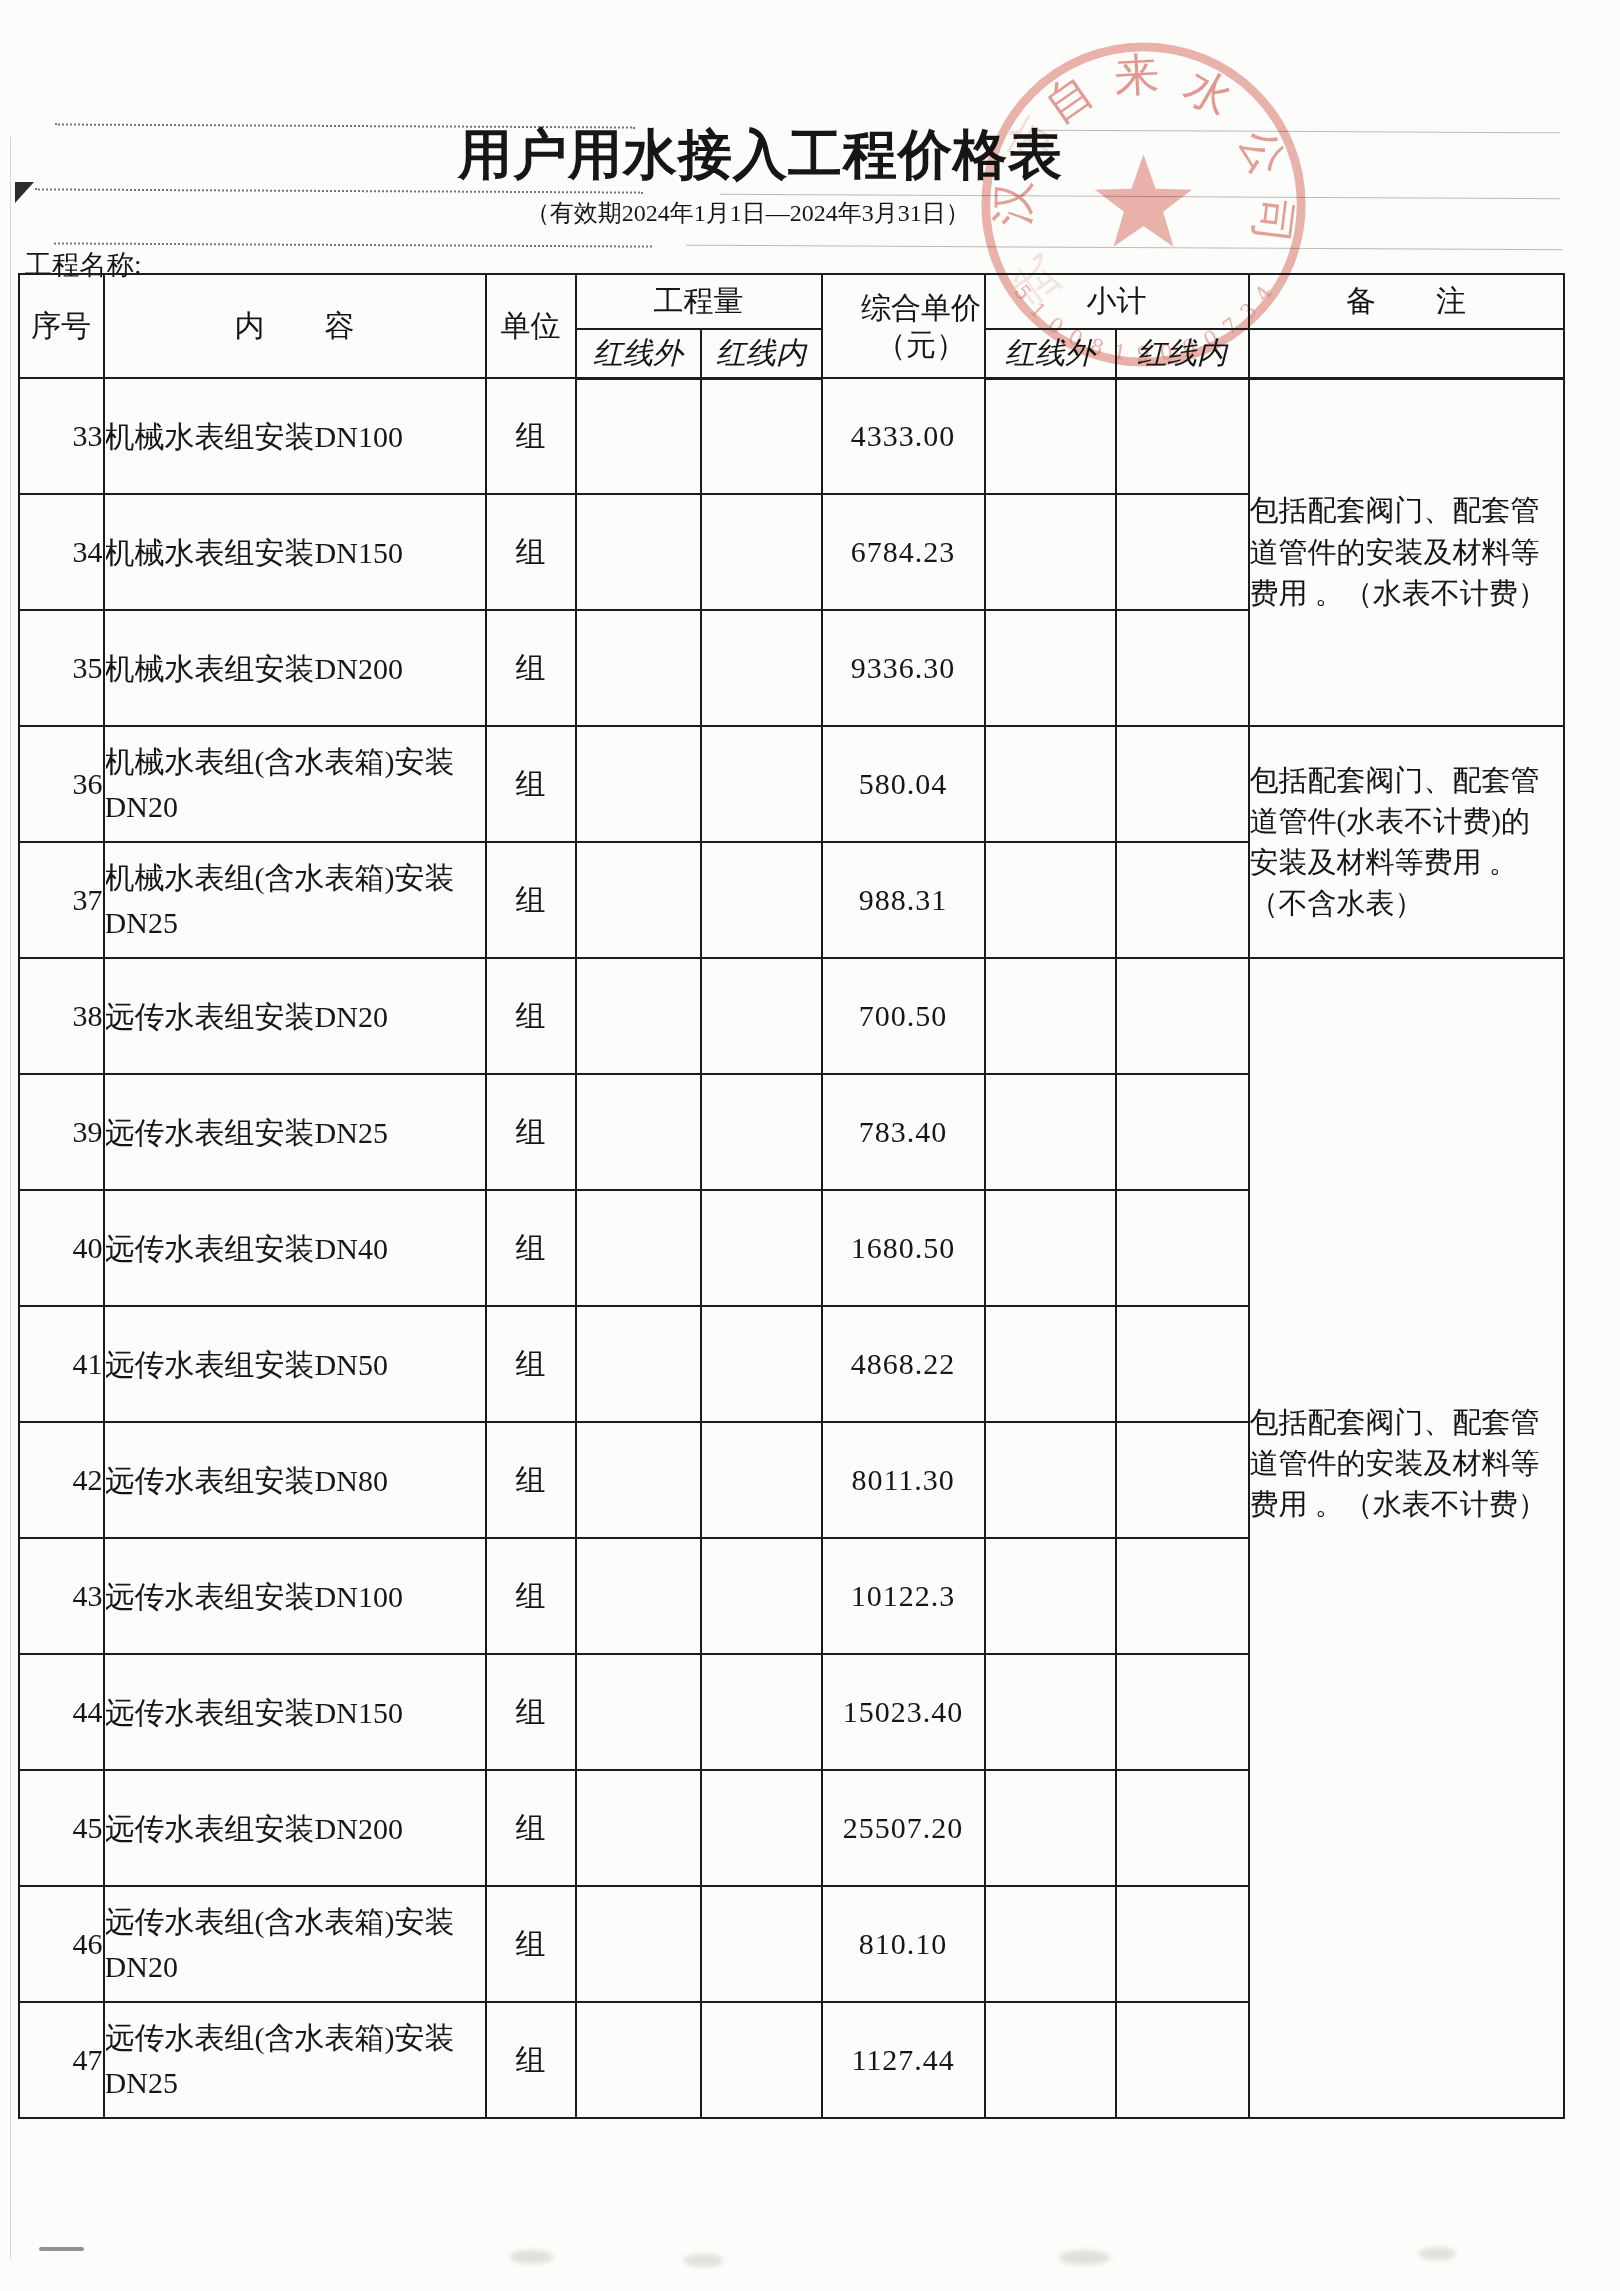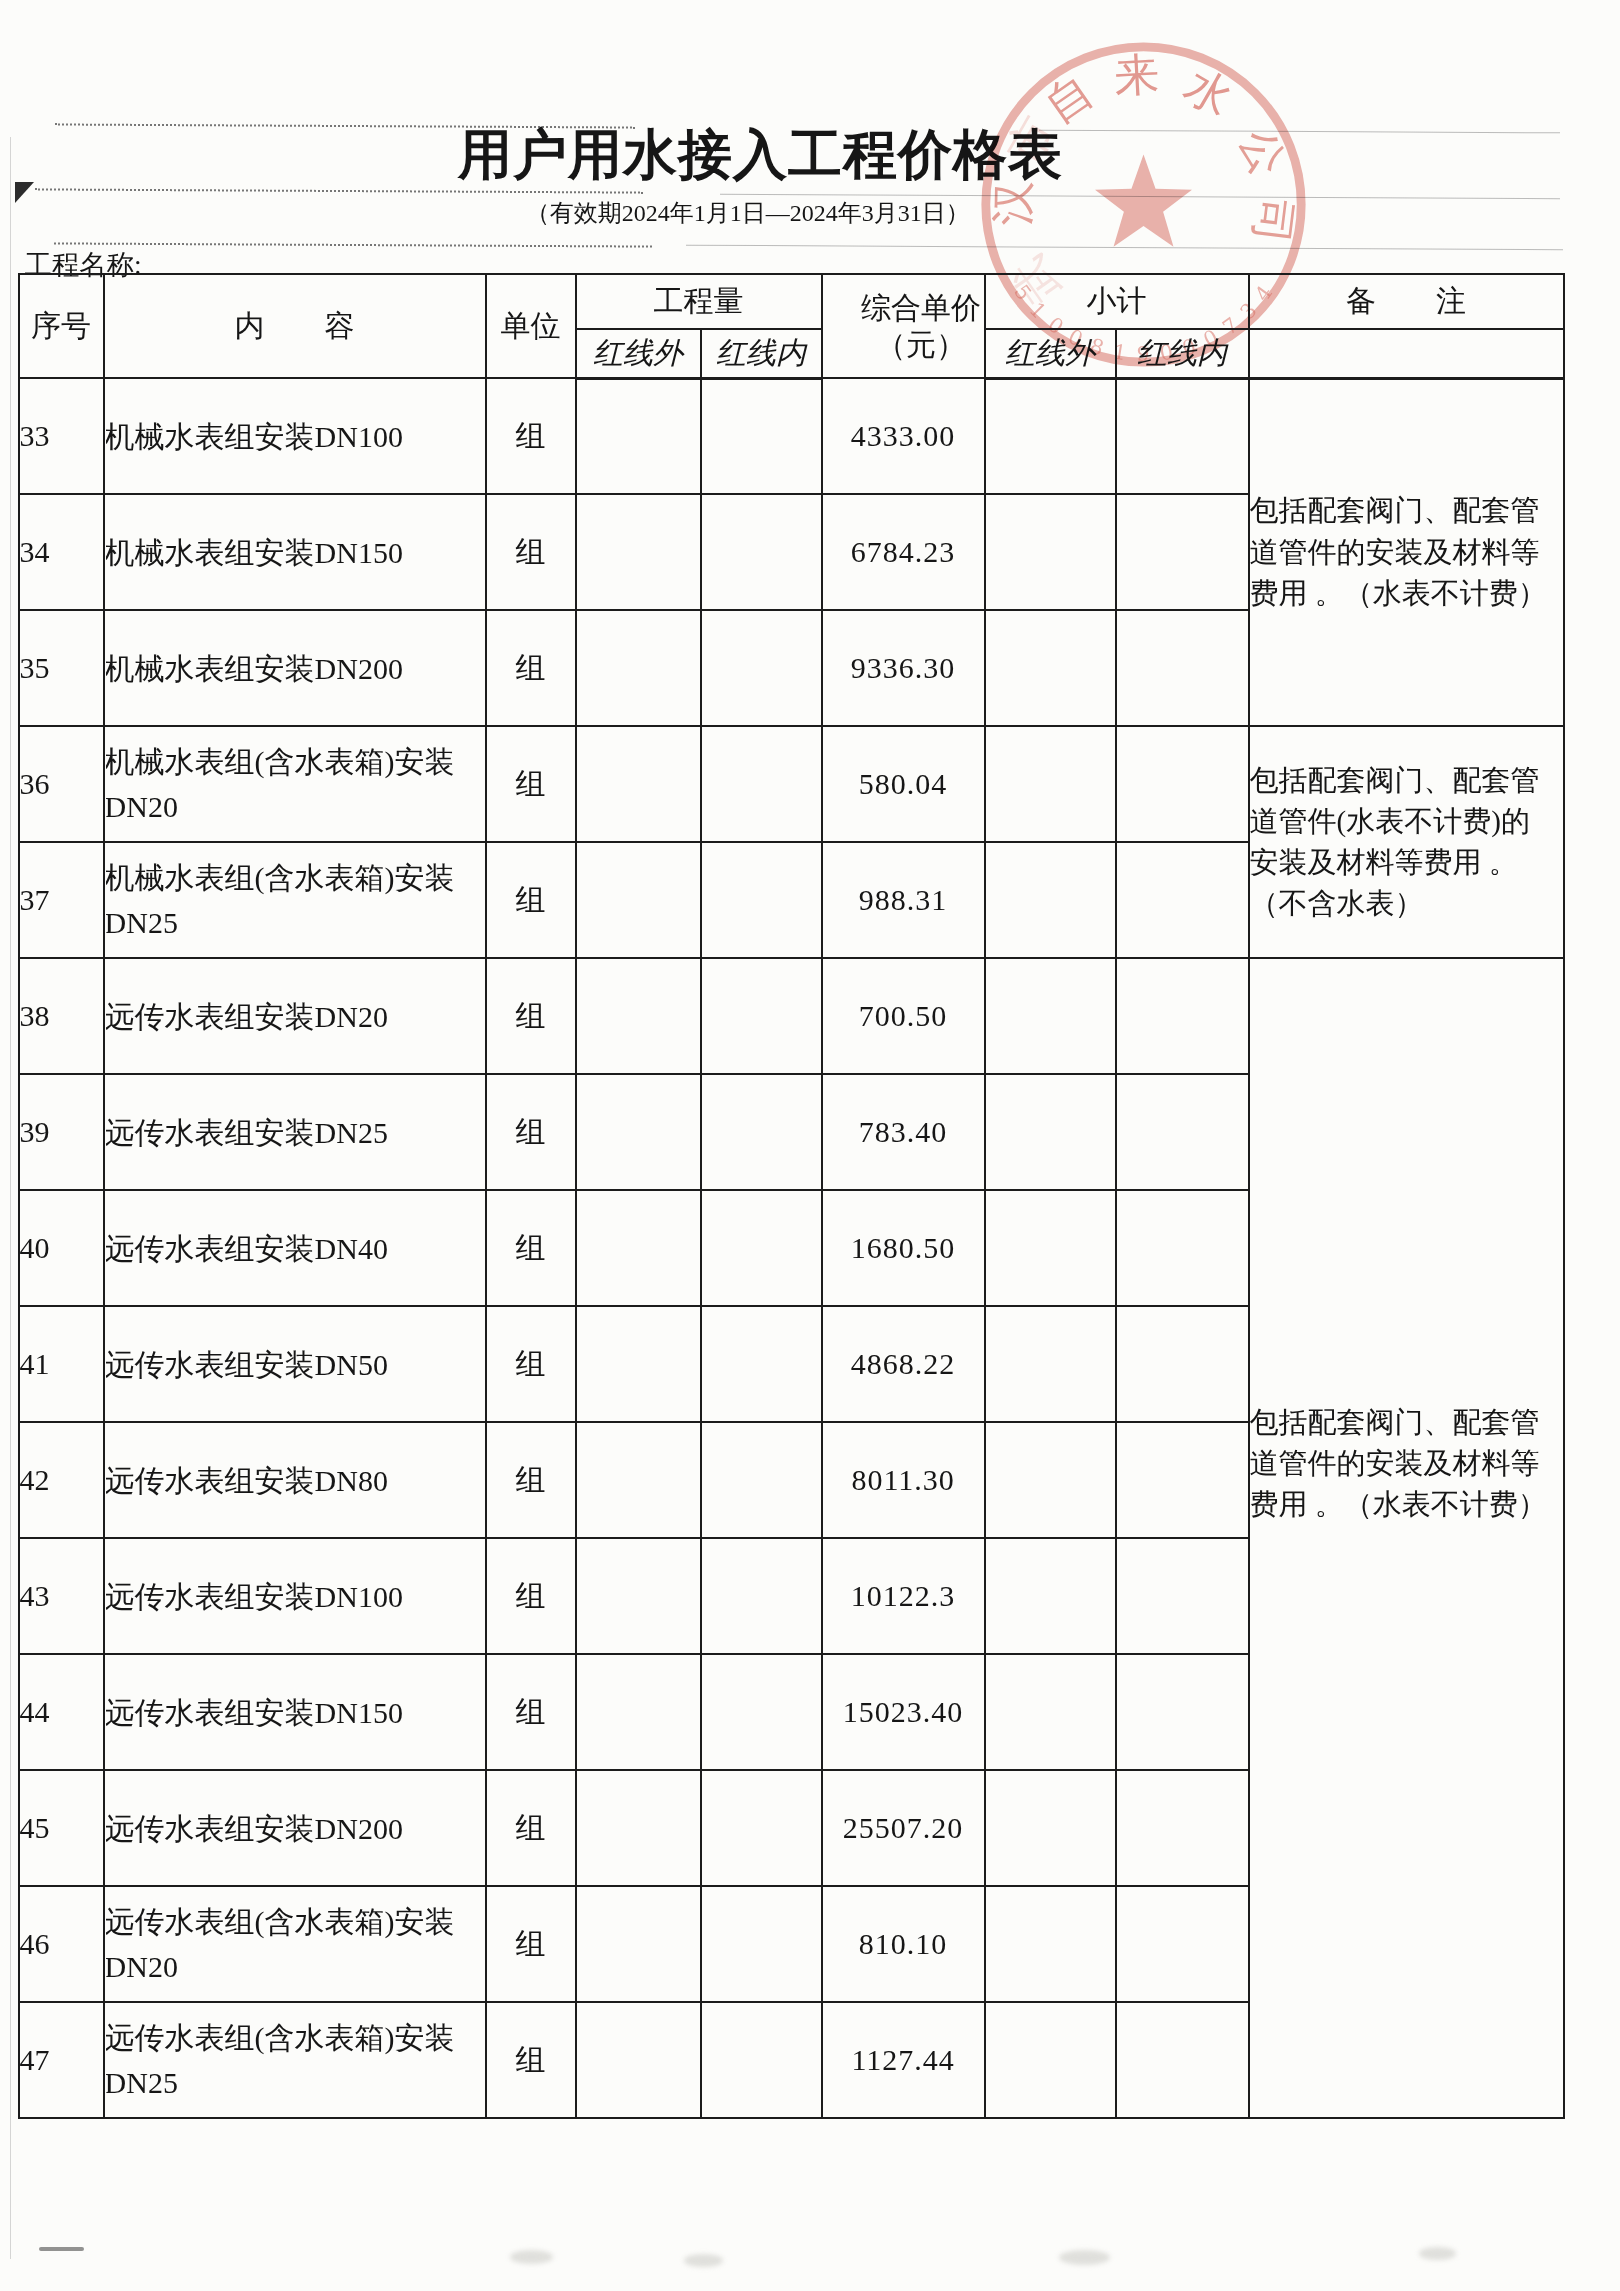--- a/index.html
+++ b/index.html
@@ -33,21 +33,21 @@
   table.price{border:2.9px solid #111;}
   table.price td,table.price th{
     border:2px solid #1c1c1c;
     border-top-width:2.9px;border-bottom-width:2.9px;
     padding:0;font-weight:normal;vertical-align:middle;
     overflow:hidden;
   }
   tr.hrow1{height:55px;} tr.hrow2{height:49px;font-style:italic;}
   tr.hrow2 th{border-bottom-width:3.9px;}
   tbody tr{height:116px;}
-  .c-no{text-align:left;}
+  .c-no{text-align:right;}
   .c-content{text-align:left;padding:3.9px 9.8px 3.9px 13.7px;line-height:1.5;border-radius:29px;}
   .c-unit{text-align:center;}
   .c-price{text-align:center;letter-spacing:1px;}
   .c-empty{}
   .c-remark{vertical-align:middle;padding:7.8px 11.8px 7.8px 15.7px;font-size:29px;line-height:1.42;margin-top:32px;}
   .c-remark .rtext{width:306px;}
   .c-remark.remark-low{vertical-align:top;}
   .c-remark.remark-low .rtext{margin-top:443px;}
   th .two-line{display:block;line-height:1.25;padding-left:36px;}
   

